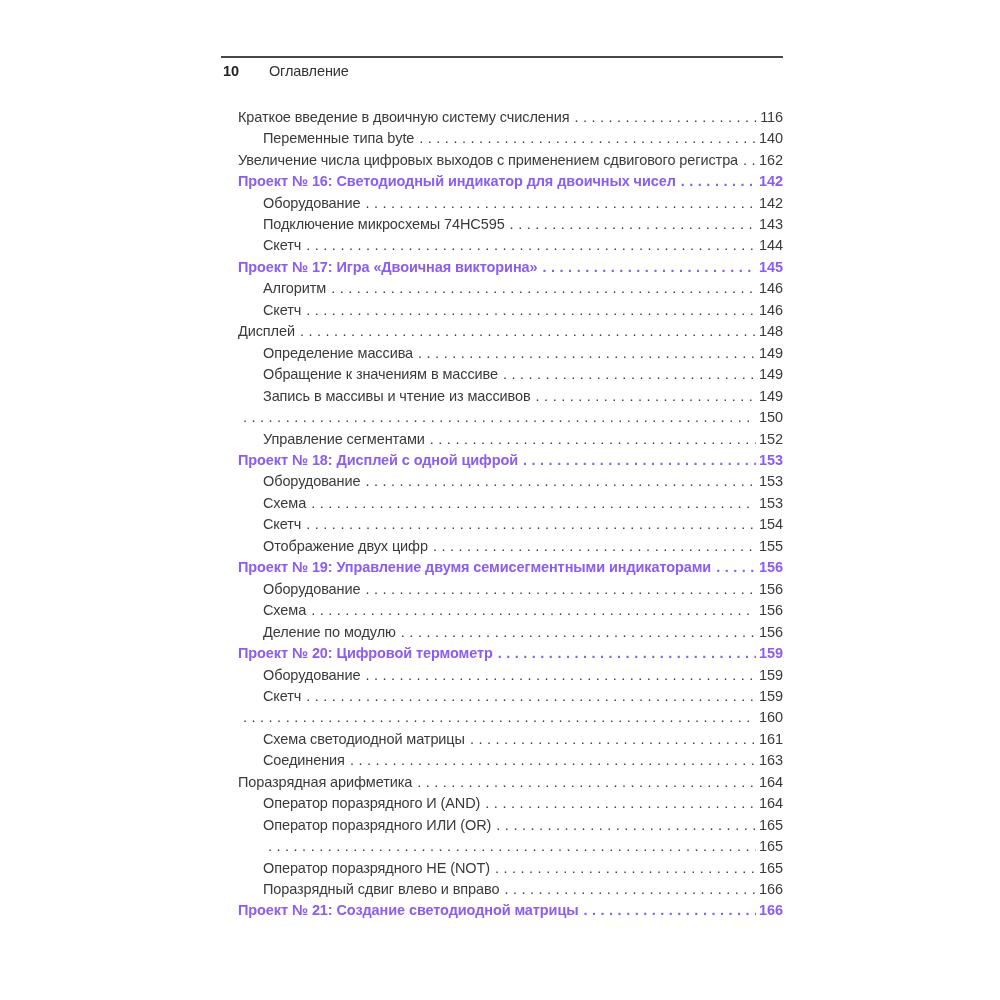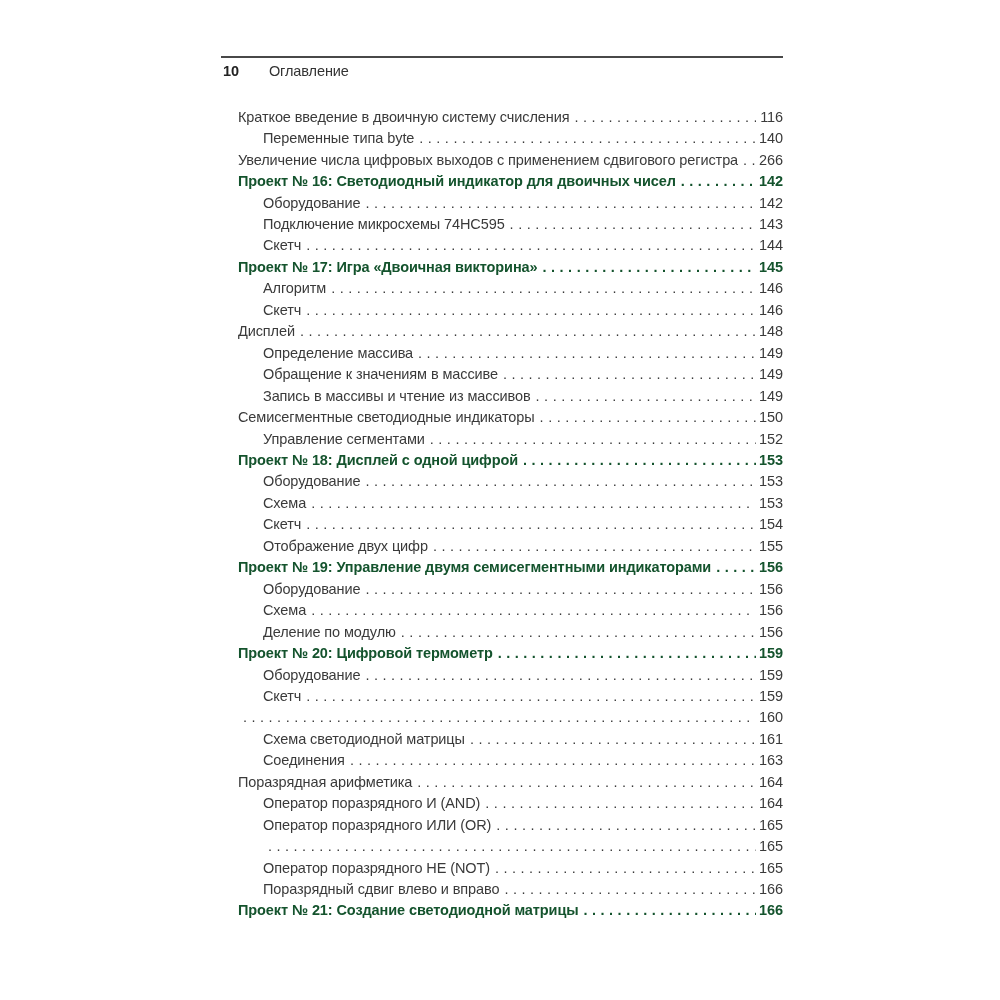--- a/index.html
+++ b/index.html
@@ -48,21 +48,21 @@
   .toc-row {
     display: flex;
     align-items: center;
     height: 21.46px;
   }
   .toc-row.level-2 {
     padding-left: 25px;
   }
   .toc-row.bold {
     font-weight: 700;
-    color: #14532d;
+    color: #8b5cf6;
   }
   .toc-title {
     white-space: nowrap;
     flex-shrink: 0;
   }
   .toc-dots {
     flex: 1 1 auto;
     min-width: 0;
     overflow: hidden;
     white-space: nowrap;
@@ -94,21 +94,21 @@
 
   <div class="toc-row level-2">
     <span class="toc-title">Переменные типа byte</span>
     <span class="toc-dots" aria-hidden="true">........................................................................................................................</span>
     <span class="toc-page">140</span>
   </div>
 
   <div class="toc-row level-1">
     <span class="toc-title">Увеличение числа цифровых выходов с применением сдвигового регистра</span>
     <span class="toc-dots" aria-hidden="true">........................................................................................................................</span>
-    <span class="toc-page">266</span>
+    <span class="toc-page">162</span>
   </div>
 
   <div class="toc-row level-1 bold">
     <span class="toc-title">Проект № 16: Светодиодный индикатор для двоичных чисел</span>
     <span class="toc-dots" aria-hidden="true">........................................................................................................................</span>
     <span class="toc-page">142</span>
   </div>
 
   <div class="toc-row level-2">
     <span class="toc-title">Оборудование</span>
@@ -164,21 +164,20 @@
     <span class="toc-page">149</span>
   </div>
 
   <div class="toc-row level-2">
     <span class="toc-title">Запись в массивы и чтение из массивов</span>
     <span class="toc-dots" aria-hidden="true">........................................................................................................................</span>
     <span class="toc-page">149</span>
   </div>
 
   <div class="toc-row level-1">
-    <span class="toc-title">Семисегментные светодиодные индикаторы</span>
     <span class="toc-dots" aria-hidden="true">........................................................................................................................</span>
     <span class="toc-page">150</span>
   </div>
 
   <div class="toc-row level-2">
     <span class="toc-title">Управление сегментами</span>
     <span class="toc-dots" aria-hidden="true">........................................................................................................................</span>
     <span class="toc-page">152</span>
   </div>
 

